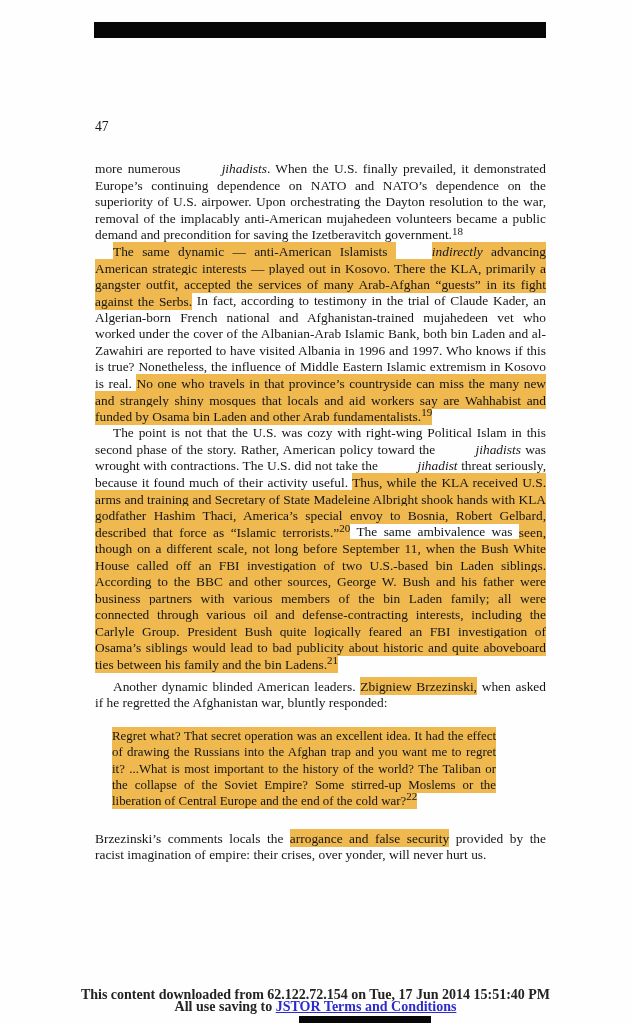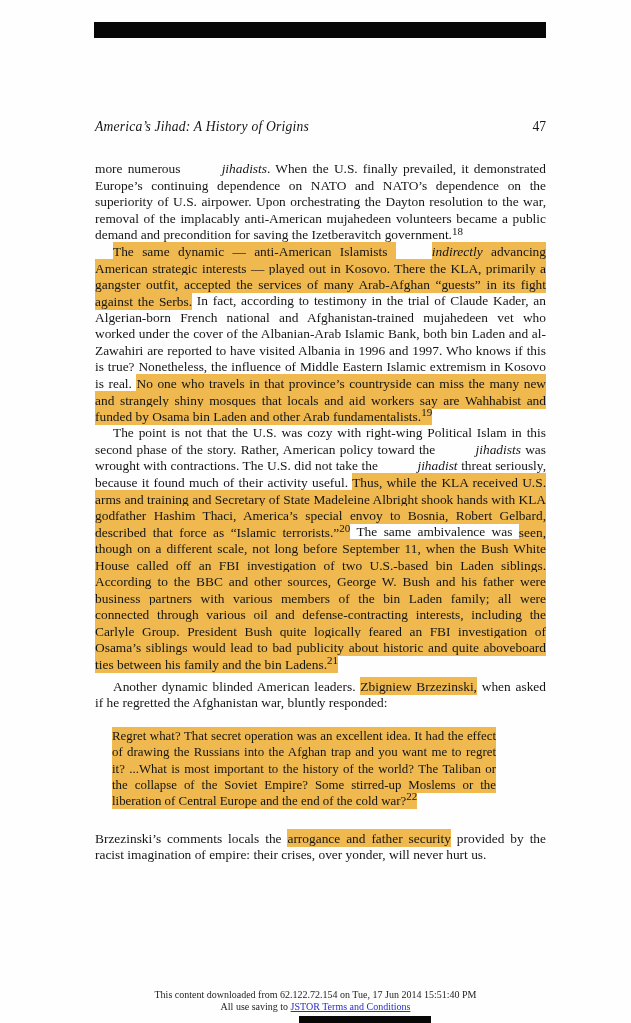--- a/index.html
+++ b/index.html
@@ -41,47 +41,46 @@
     box-decoration-break:clone;
   }
   .it{font-style:italic;margin-left:36px;}
   sup{
     font-size:11px;line-height:0;
     vertical-align:baseline;position:relative;top:-4.5px;
   }
   .footer{
     position:absolute;left:0;right:0;top:989px;
     text-align:center;
-    font-size:10px;line-height:12px;color:#232323;
+    font-size:14px;line-height:12px;color:#232323;font-weight:bold;
   }
   .footer a{color:var(--link,#2B2BCE);text-decoration:underline;cursor:pointer;}
   .bottom-bar{
     position:absolute;left:299px;top:1016px;width:132px;height:7px;
     background:var(--bar,#070707);
   }
 </style>
 </head>
 <body>
 
 <div class="page" style="--hl: #EFB950; --link: #2B2BCE; --bar: #070707;">
 
   <div class="top-bar"></div>
 
   <div class="running-head">
-    <span class="title">America’s Jihad: A History of Origins</span>
     <span class="pageno">47</span>
   </div>
 
   <div class="article">
       <p class="noindent"><span>more numerous </span><span class="it">jihadists</span><span>. When the U.S. finally prevailed, it demonstrated Europe’s continuing dependence on NATO and NATO’s dependence on the superiority of U.S. airpower. Upon orchestrating the Dayton resolution to the war, removal of the implacably anti-American mujahedeen volunteers became a public demand and precondition for saving the Izetberavitch government.</span><span><sup>18</sup></span></p>
       <p><mark>The same dynamic — anti-American Islamists </mark><mark class="it">indirectly</mark><mark> advancing American strategic interests — played out in Kosovo. There the KLA, primarily a gangster outfit, accepted the services of many Arab-Afghan “guests” in its fight against the Serbs.</mark><span> In fact, according to testimony in the trial of Claude Kader, an Algerian-born French national and Afghanistan-trained mujahedeen vet who worked under the cover of the Albanian-Arab Islamic Bank, both bin Laden and al-Zawahiri are reported to have visited Albania in 1996 and 1997. Who knows if this is true? Nonetheless, the influence of Middle Eastern Islamic extremism in Kosovo is real. </span><mark>No one who travels in that province’s countryside can miss the many new and strangely shiny mosques that locals and aid workers say are Wahhabist and funded by Osama bin Laden and other Arab fundamentalists.</mark><mark><sup>19</sup></mark></p>
       <p><span>The point is not that the U.S. was cozy with right-wing Political Islam in this second phase of the story. Rather, American policy toward the </span><span class="it">jihadists</span><span> was wrought with contractions. The U.S. did not take the </span><span class="it">jihadist</span><span> threat seriously, because it found much of their activity useful. </span><mark>Thus, while the KLA received U.S. arms and training and Secretary of State Madeleine Albright shook hands with KLA godfather Hashim Thaci, America’s special envoy to Bosnia, Robert Gelbard, described that force as “Islamic terrorists.”</mark><mark><sup>20</sup></mark><span> The same ambivalence was </span><mark>seen, though on a different scale, not long before September 11, when the Bush White House called off an FBI investigation of two U.S.-based bin Laden siblings. According to the BBC and other sources, George W. Bush and his father were business partners with various members of the bin Laden family; all were connected through various oil and defense-contracting interests, including the Carlyle Group. President Bush quite logically feared an FBI investigation of Osama’s siblings would lead to bad publicity about historic and quite aboveboard ties between his family and the bin Ladens.</mark><mark><sup>21</sup></mark></p>
       <p class="space"><span>Another dynamic blinded American leaders. </span><mark>Zbigniew Brzezinski,</mark><span> when asked if he regretted the Afghanistan war, bluntly responded:</span></p>
       <blockquote><mark>Regret what? That secret operation was an excellent idea. It had the effect of drawing the Russians into the Afghan trap and you want me to regret it? ...What is most important to the history of the world? The Taliban or the collapse of the Soviet Empire? Some stirred-up Moslems or the liberation of Central Europe and the end of the cold war?</mark><mark><sup>22</sup></mark></blockquote>
-      <p class="noindent"><span>Brzezinski’s comments locals the </span><mark>arrogance and father security</mark><span> provided by the racist imagination of empire: their crises, over yonder, will never hurt us.</span></p>
+      <p class="noindent"><span>Brzezinski’s comments locals the </span><mark>arrogance and false security</mark><span> provided by the racist imagination of empire: their crises, over yonder, will never hurt us.</span></p>
     </div>
 
   <div class="footer">
     <div>This content downloaded from 62.122.72.154 on Tue, 17 Jun 2014 15:51:40 PM</div>
     <div><span>All use saving to </span><a>JSTOR Terms and Conditions</a></div>
   </div>
 
   <div class="bottom-bar"></div>
 
 </div>

